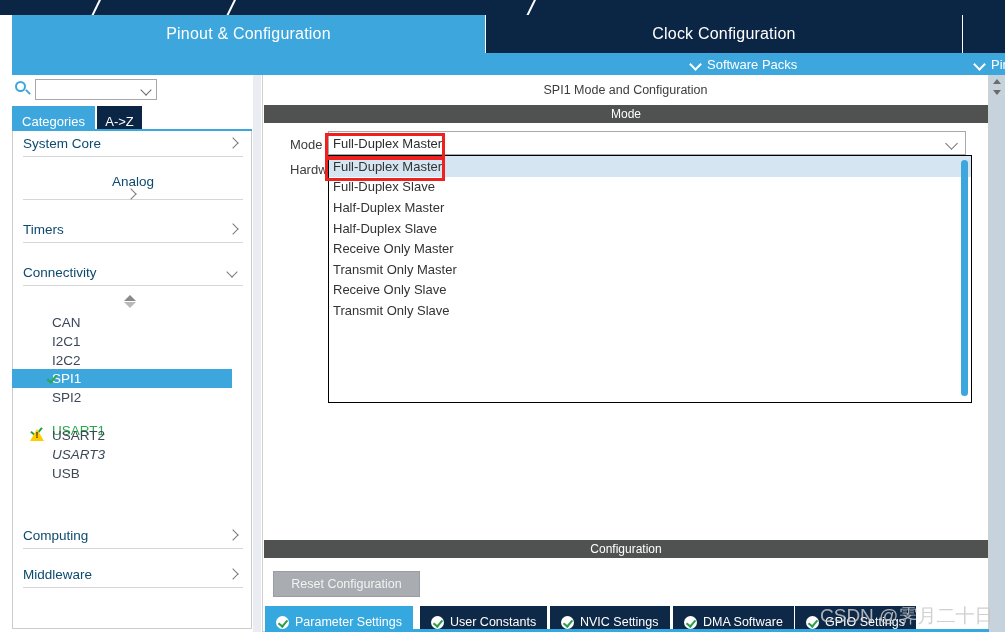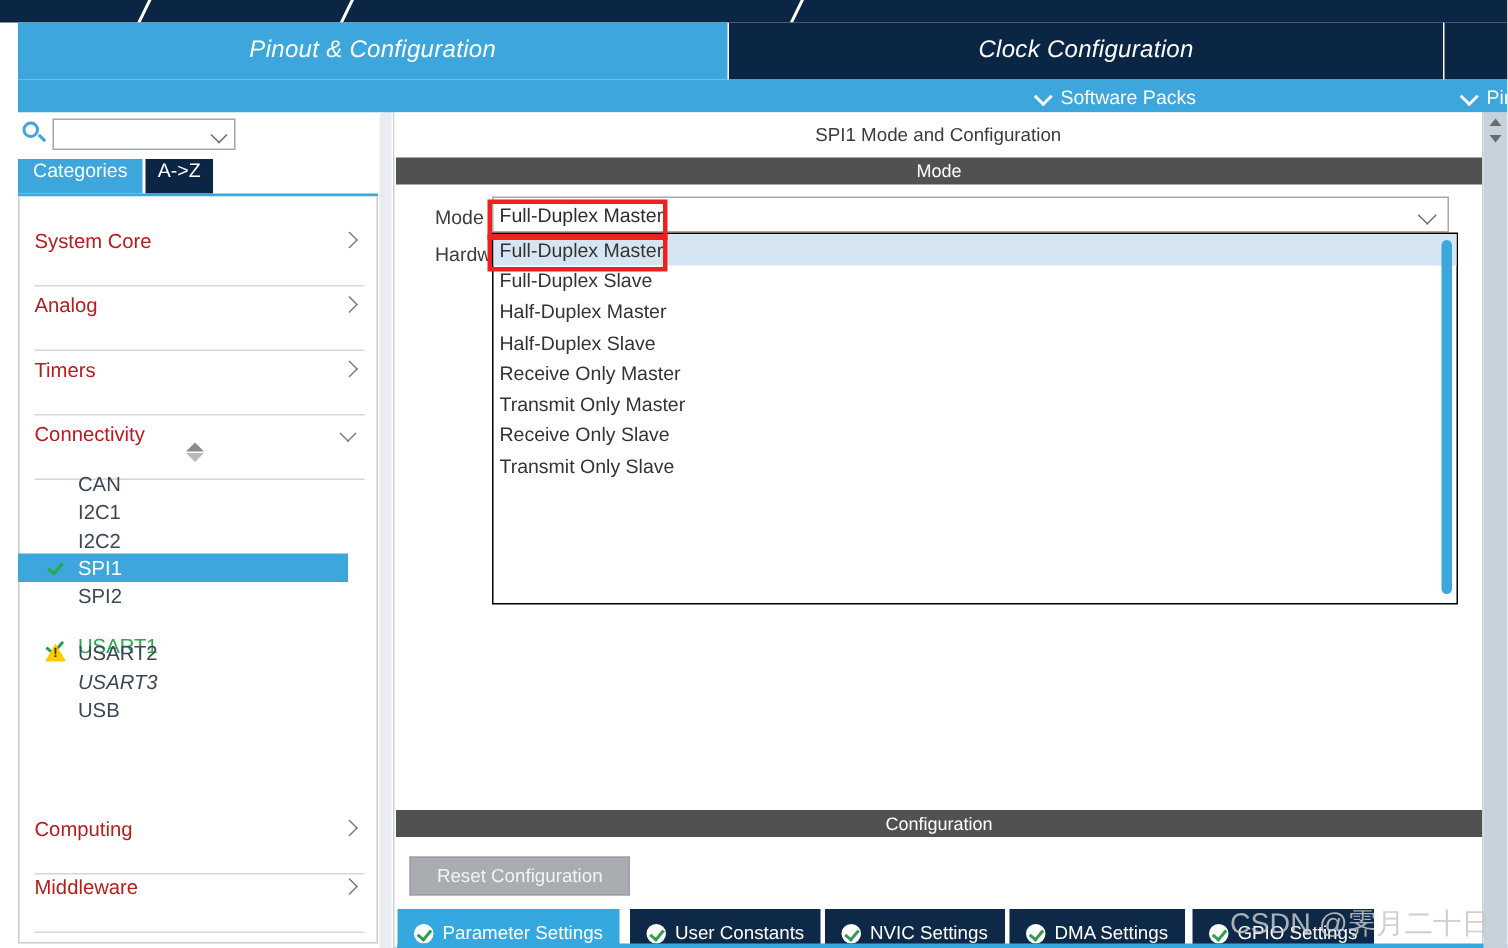--- a/index.html
+++ b/index.html
@@ -16,21 +16,21 @@
     position: absolute; left:0; top:0; width:1005px; height:15px;
     background:#0b2545; overflow:hidden;
   }
   .slash {
     position:absolute; top:-4px; width:2px; height:24px;
     background:#ffffff; transform: rotate(26deg);
   }
 
   
   .tabbar {
-    position:absolute; left:12px; top:15px; width:993px; height:38px;font-style:italic;
+    position:absolute; left:12px; top:15px; width:993px; height:38px;
   }
   .maintab {
     position:absolute; top:0; height:38px;
     display:flex; align-items:center; justify-content:center;
     color:#ffffff; font-size:16px; letter-spacing:.2px;
   }
   .maintab.active { background:#3ca6dd; left:0; width:473px; }
   .maintab.inactive { background:#0b2545; }
   .tab-clock { left:474px; width:476px; }
   .tab-edge  { left:951px; width:42px; }
@@ -82,41 +82,41 @@
     transform:rotate(45deg);
   }
   .gear-icon {
     position:absolute; left:232px; top:81px; width:17px; height:17px;
   }
   .gear-icon svg { display:block; }
 
   .lefttabs { position:absolute; left:12px; top:106px; height:23px; }
   .ltab {
     position:absolute; top:0; height:23px;
-    display:flex; align-items:flex-start; justify-content:center;
+    display:flex; align-items:flex-end; justify-content:center;
     font-size:13px; color:#ffffff;
   }
   .ltab.cat   { left:0;  width:83px; background:#3ca6dd; }
   .ltab.az    { left:85px; width:45px; background:#0b2545; }
   .lefttabs-underline {
     position:absolute; left:12px; top:129px; width:240px; height:2px;
     background:#3ca6dd;
   }
 
   .treebox {
     position:absolute; left:12px; top:131px; width:240px; height:498px;
     border-left:1px solid #cccccc; border-right:1px solid #cccccc;
     border-bottom:1px solid #cccccc;
     background:#ffffff; overflow:hidden;
   }
   .cat-row {
-    position:absolute; left:10px; width:220px; height:60px;
+    position:absolute; left:10px; width:220px; height:26px;
     display:flex; align-items:center; justify-content:space-between;
     border-bottom:1px solid #d6d6d6;
-    font-size:13.5px; color:#b91c1c;
+    font-size:13.5px; color:#0c4a6e;
   }
   .cat-row .chev-r, .cat-row .chev-d {
     width:12px; height:12px; position:relative; margin-right:4px;
   }
   .cat-row .chev-r::before {
     content:""; position:absolute; left:2px; top:1px; width:7px; height:7px;
     border-right:1.6px solid #7b7b7b; border-top:1.6px solid #7b7b7b;
     transform:rotate(45deg);
   }
   .cat-row .chev-d::before {
@@ -359,21 +359,21 @@
   </div>
   <div class="lefttabs-underline"></div>
 
   <div class="treebox">
 
     <div class="cat-row" style="top:0px;">
       <span>System Core</span>
       <span class="chev-r"></span>
     </div>
 
-    <div class="cat-row" style="top:43px;">
+    <div class="cat-row" style="top:43px;flex-direction:column;">
       <span>Analog</span>
       <span class="chev-r"></span>
     </div>
 
     <div class="cat-row" style="top:86px;">
       <span>Timers</span>
       <span class="chev-r"></span>
     </div>
 
     <div class="cat-row" style="top:129px;">
@@ -399,21 +399,21 @@
 
   <div class="periph" style="top:313px;">
     <span>CAN</span>
   </div>
   <div class="periph" style="top:332px;">
     <span>I2C1</span>
   </div>
   <div class="periph" style="top:351px;">
     <span>I2C2</span>
   </div>
-  <div class="periph selected" style="top:369px;">
+  <div class="periph selected" style="top:369px;text-align:right;">
     <span class="stat"><span class="ok-circle"></span></span>
     <span>SPI1</span>
   </div>
   <div class="periph" style="top:388px;">
     <span>SPI2</span>
   </div>
   <div class="periph green-txt" style="top:421px;padding-left:40px;">
     <span class="stat"><span class="ok-check"></span></span>
     <span>USART1</span>
   </div>
@@ -498,21 +498,21 @@
     <div class="btab idle" style="left:155px;">
       <span class="tick"></span>
       <span>User Constants</span>
     </div>
     <div class="btab idle" style="left:285px;">
       <span class="tick"></span>
       <span>NVIC Settings</span>
     </div>
     <div class="btab idle" style="left:408px;">
       <span class="tick"></span>
-      <span>DMA Settings</span>
+      <span>DMA Software</span>
     </div>
     <div class="btab idle" style="left:530px;">
       <span class="tick"></span>
       <span>GPIO Settings</span>
     </div>
   </div>
   <div class="btab-underline"></div>
 
   <div class="edge-scroll">
     <div class="ar up"></div>

